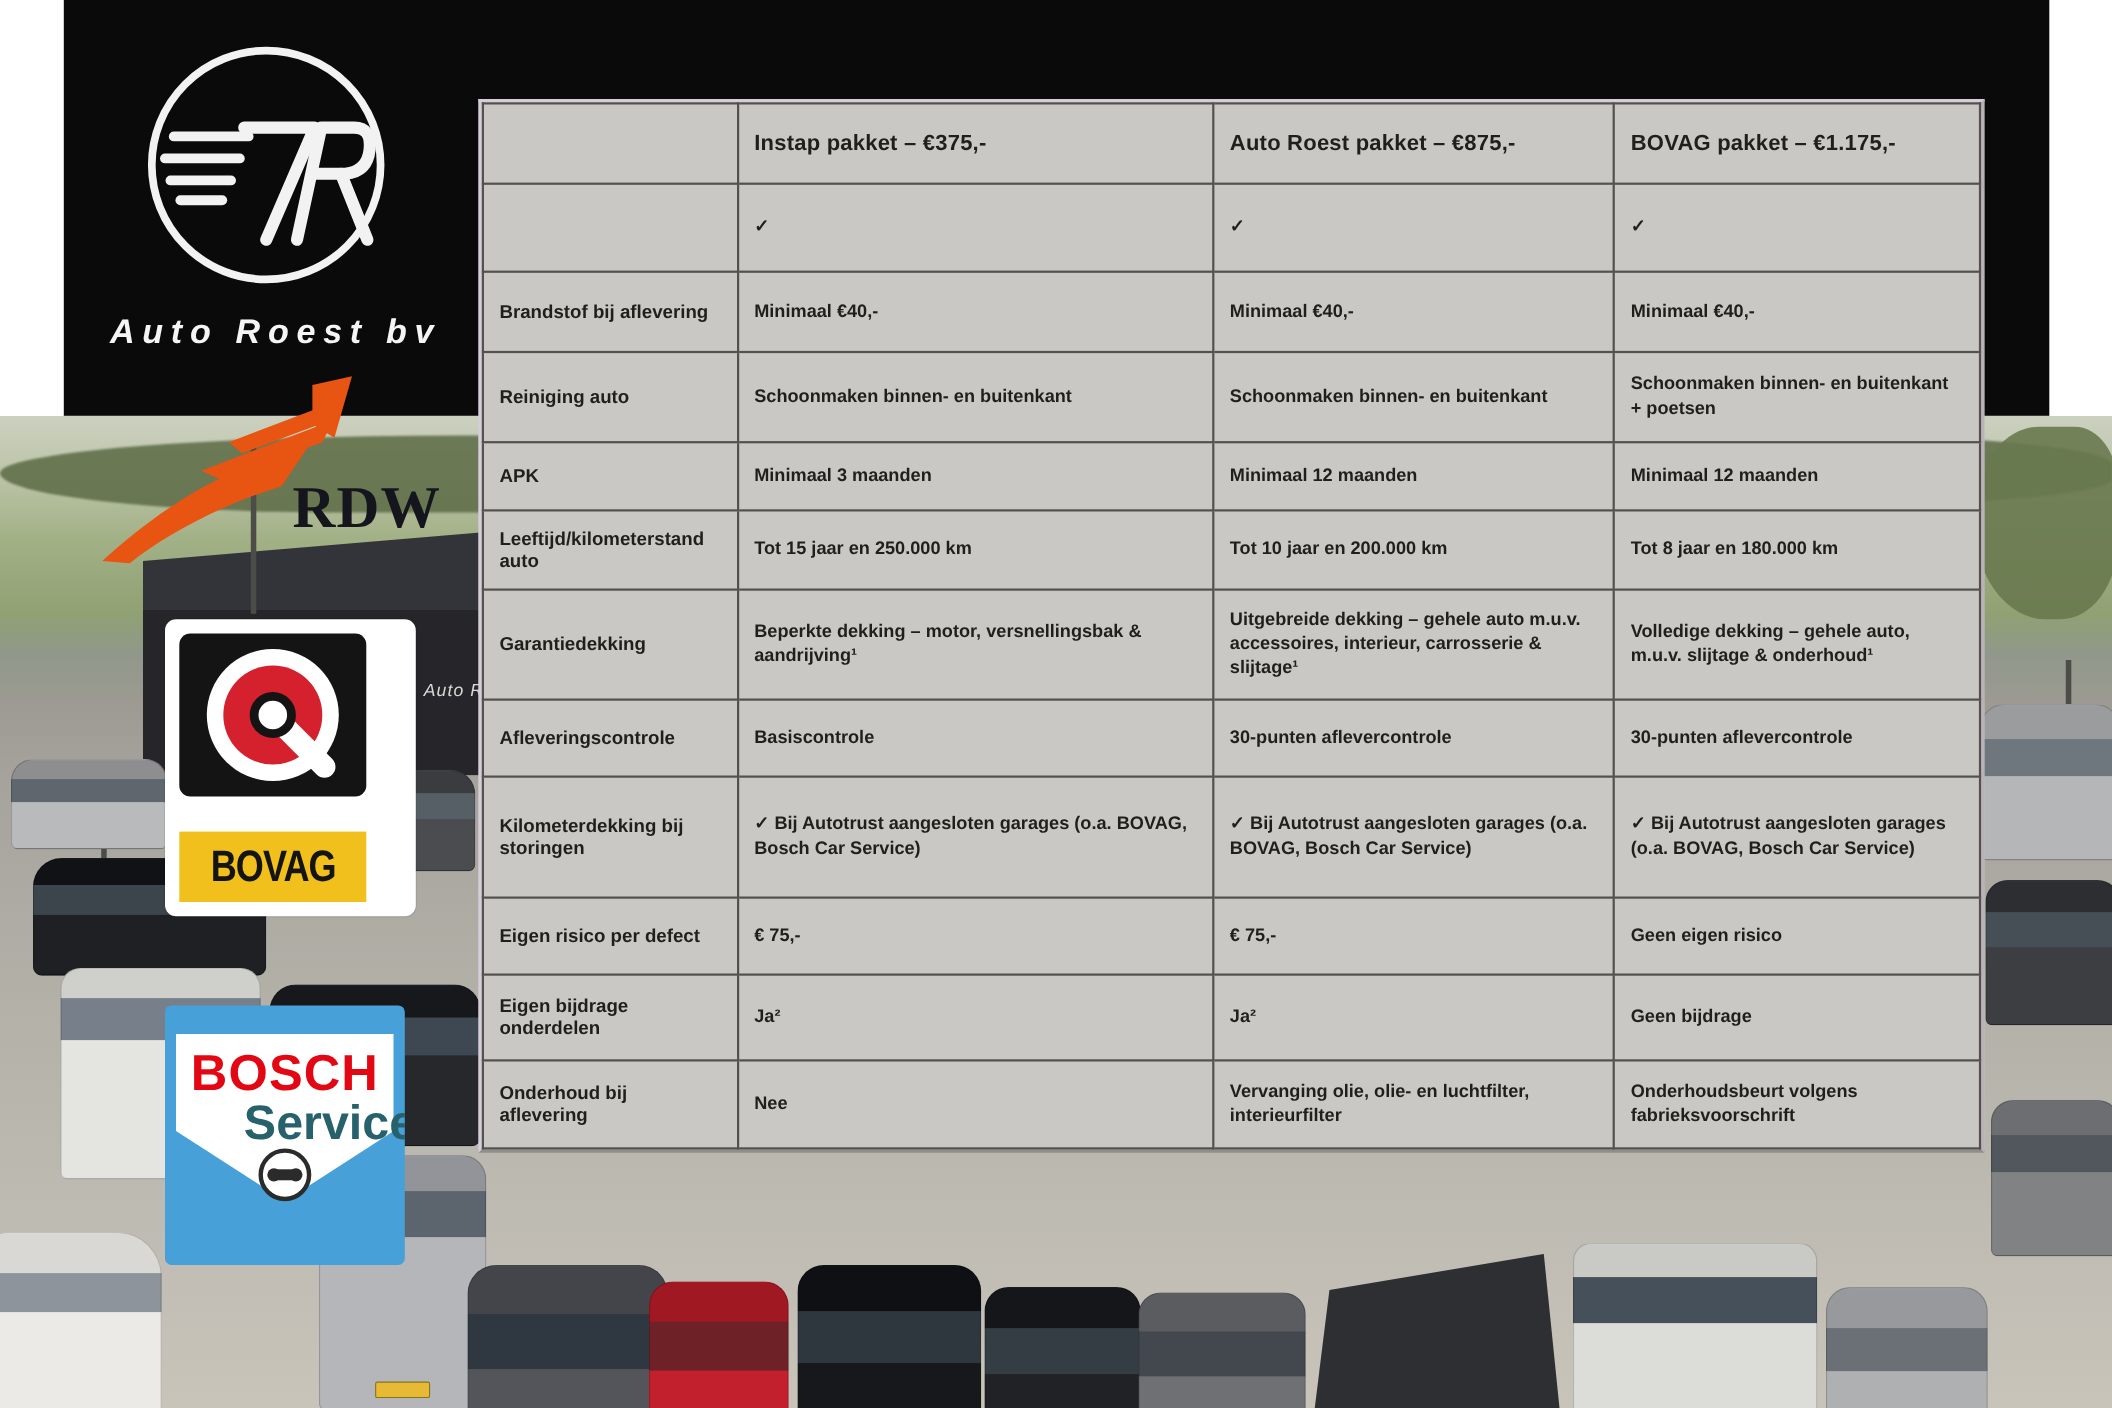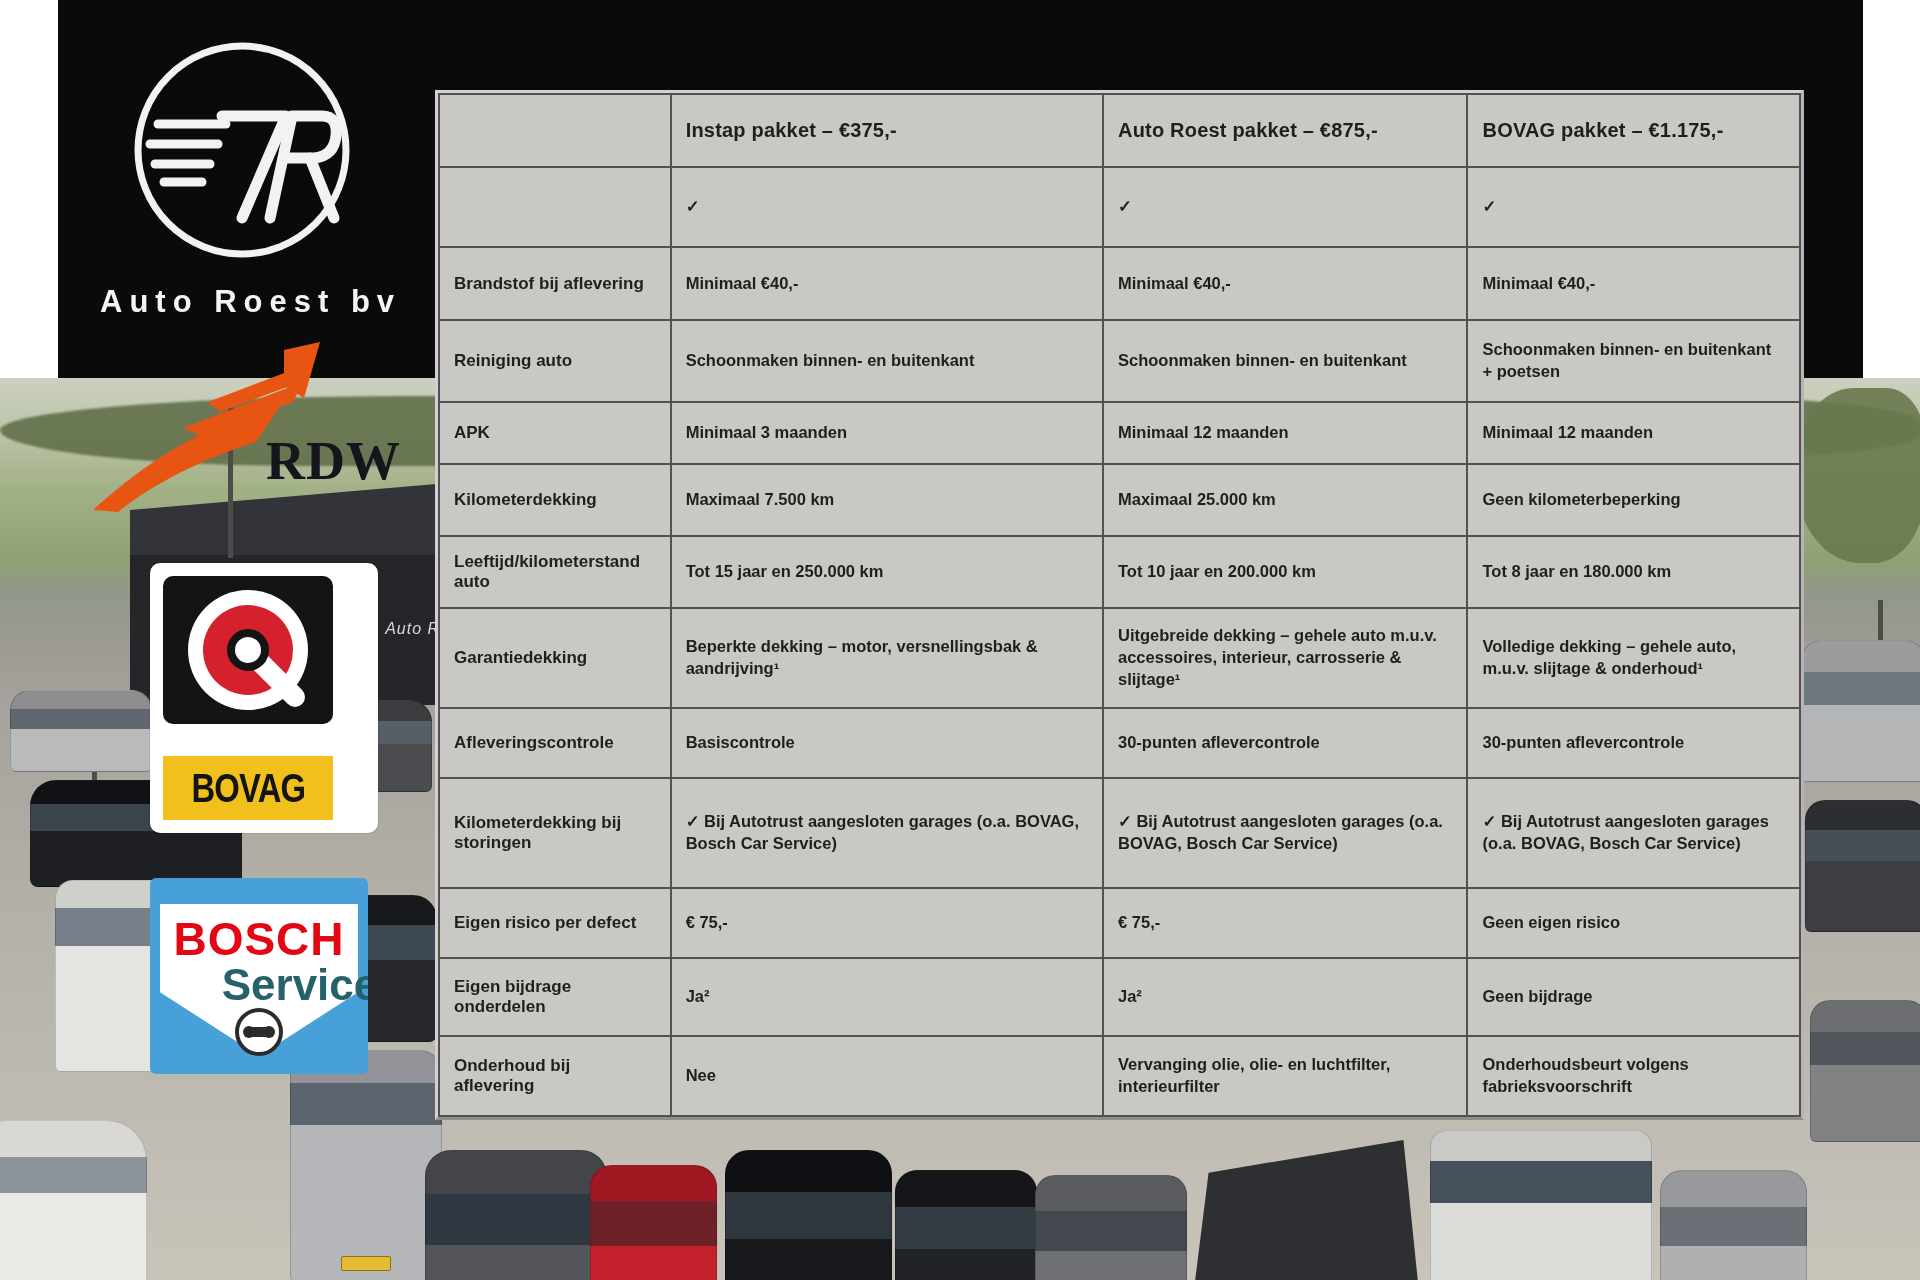--- a/index.html
+++ b/index.html
@@ -37,38 +37,38 @@
     bottom:10px; width:48px; height:13px; background:#e7ba36; border-radius:2px;
     border:1px solid #8a7414; }
 
   
   .white-band { position:absolute; left:0; top:0; width:1920px; height:378px; background:#ffffff; }
   .black-band { position:absolute; left:58px; top:0; width:1805px; height:378px; background:#0a0a0a; }
 
   .brand { position:absolute; left:100px; top:30px; width:300px; color:#f4f4f4; }
   .brand-mark { display:block; margin-left:22px; }
   .brand-name { display:block; margin-top:14px; font-size:31px; font-weight:600;
-    letter-spacing:7px; color:#f5f5f5; white-space:nowrap; }
+    letter-spacing:7px; color:#f5f5f5; white-space:nowrap;font-style:italic; }
 
   
   .rdw { position:absolute; left:88px; top:340px; width:320px; height:195px; }
   .rdw .word { position:absolute; left:178px; top:90px;
     font-family:"Liberation Serif", serif; font-weight:600; font-size:54px;
     color:#15151d; letter-spacing:1px; }
 
   .bovag { position:absolute; left:150px; top:563px; width:196px; height:238px;
     background:#ffffff; border-radius:10px; padding:16px; box-shadow:0 0 0 1px rgba(0,0,0,.08); }
   .bovag .sq { position:absolute; left:13px; top:13px; width:170px; height:148px;
     background:#141414; border-radius:10px; overflow:hidden; }
   .bovag .yellow { position:absolute; left:13px; bottom:13px; width:170px; height:64px;
     background:#f2c01d; display:flex; align-items:center; justify-content:center; }
   .bovag .word { font-weight:bold; font-size:40px; letter-spacing:-1px;
     color:#141414; transform:scaleX(.82); transform-origin:center; }
 
-  .bosch { position:absolute; left:150px; top:878px; width:218px; height:196px;
+  .bosch { position:absolute; left:150px; top:914px; width:218px; height:236px;
     background:#47a0d8; border-radius:6px; overflow:hidden; }
   .bosch .shield { position:absolute; left:10px; top:26px; width:198px; height:152px;
     background:#ffffff; clip-path:polygon(0 0, 100% 0, 100% 58%, 50% 100%, 0 58%); }
   .bosch .l1 { position:absolute; left:0; top:34px; width:100%; text-align:center;
     font-weight:bold; font-size:46px; letter-spacing:1px; color:#e30613; }
   .bosch .l2 { position:absolute; left:0; top:82px; width:100%; text-align:center;
     font-weight:bold; font-size:44px; color:#27616b;padding-left:41px; }
   .bosch .armature { position:absolute; left:50%; top:128px; transform:translateX(-50%); }
 
   
@@ -225,26 +225,20 @@
           <td>Schoonmaken binnen- en buitenkant</td>
           <td>Schoonmaken binnen- en buitenkant + poetsen</td>
         </tr>
         <tr style="height:62px;">
           <th scope="row">APK</th>
           <td>Minimaal 3 maanden</td>
           <td>Minimaal 12 maanden</td>
           <td>Minimaal 12 maanden</td>
         </tr>
         <tr style="height:72px;">
-          <th scope="row">Kilometerdekking</th>
-          <td>Maximaal 7.500 km</td>
-          <td>Maximaal 25.000 km</td>
-          <td>Geen kilometerbeperking</td>
-        </tr>
-        <tr style="height:72px;">
           <th scope="row">Leeftijd/kilometerstand auto</th>
           <td>Tot 15 jaar en 250.000 km</td>
           <td>Tot 10 jaar en 200.000 km</td>
           <td>Tot 8 jaar en 180.000 km</td>
         </tr>
         <tr style="height:100px;">
           <th scope="row">Garantiedekking</th>
           <td>Beperkte dekking – motor, versnellingsbak &amp; aandrijving¹</td>
           <td>Uitgebreide dekking – gehele auto m.u.v. accessoires, interieur, carrosserie &amp; slijtage¹</td>
           <td>Volledige dekking – gehele auto, m.u.v. slijtage &amp; onderhoud¹</td>

